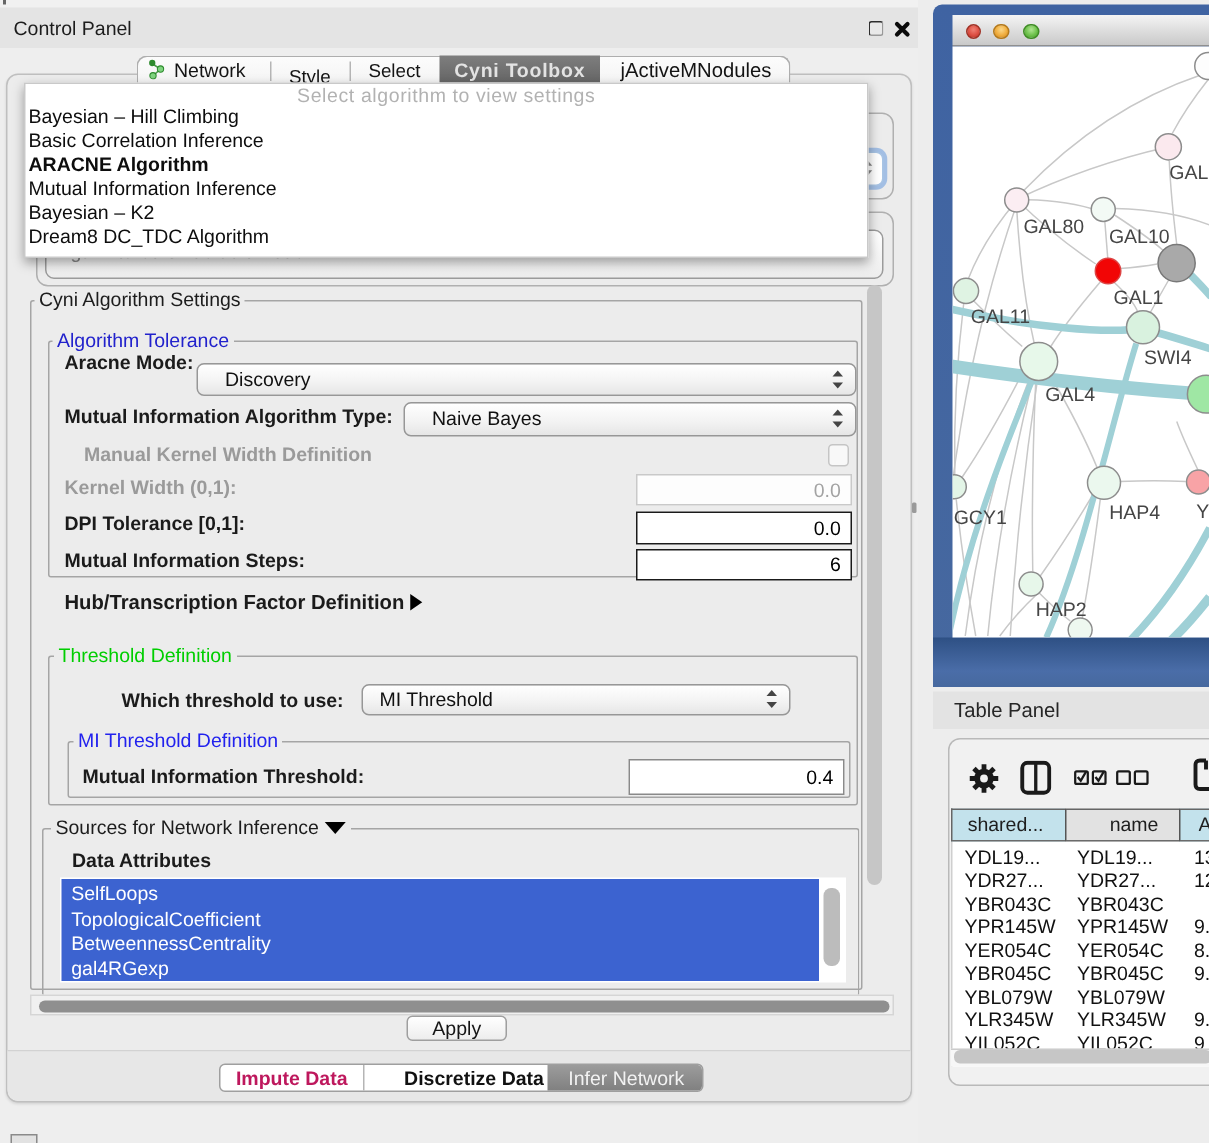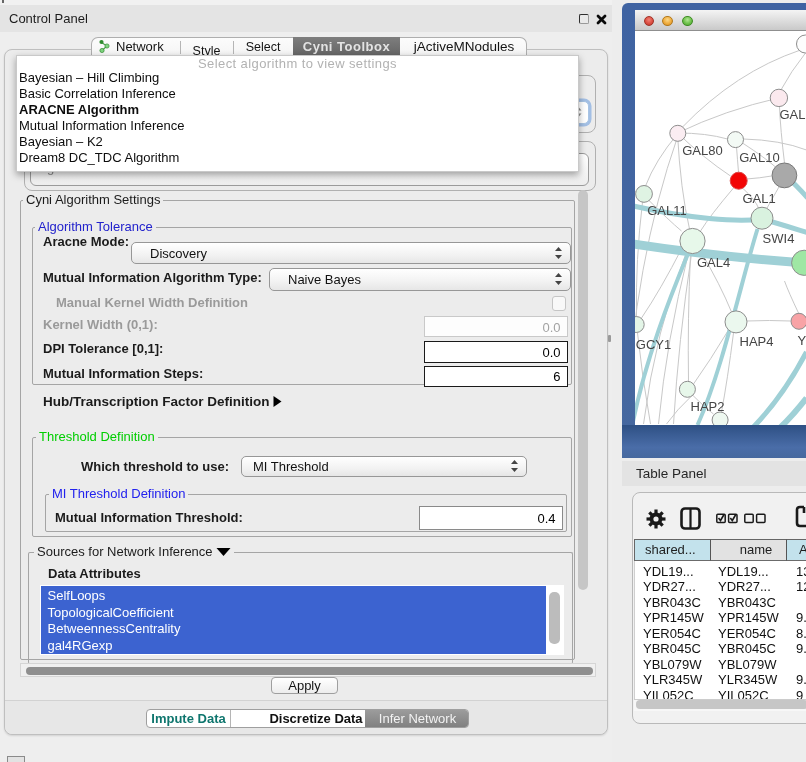--- a/index.html
+++ b/index.html
@@ -134,21 +134,21 @@
 
 <div class="abs" style="left:20px;top:663px;width:576px;height:14px;background:#f0f0f0;border:1px solid #d5d5d5;"></div>
 <div class="abs" style="left:26px;top:666.5px;width:567px;height:8px;background:#8f8f8f;border-radius:4px;"></div>
 
 <div class="abs" style="left:577.5px;top:190px;width:10px;height:400px;background:#c6c6c6;border-radius:5px;"></div>
 
 <div class="abs" style="left:271px;top:677px;width:67px;height:17px;background:linear-gradient(#ffffff,#ededed);border:1px solid #9f9f9f;border-radius:4px;text-align:center;line-height:15px;font-size:13px;color:#141414;">Apply</div>
 
 <div class="abs" style="left:5px;top:700px;width:602px;height:34px;background:#e7e7e7;border-radius:0 0 8px 8px;border-top:1px solid #d2d2d2;"></div>
 <div class="abs" style="left:146px;top:708.5px;width:323px;height:19px;border:1px solid #9f9f9f;border-radius:4px;background:#fff;overflow:hidden;">
-  <div class="abs" style="left:0;top:0;width:84px;height:19px;text-align:center;line-height:18px;font-size:13px;font-weight:bold;color:#0f766e;border-right:1px solid #b5b5b5;">Impute Data</div>
+  <div class="abs" style="left:0;top:0;width:96px;height:19px;text-align:center;line-height:18px;font-size:13px;font-weight:bold;color:#be185d;border-right:1px solid #b5b5b5;">Impute Data</div>
   <div class="abs" style="left:108px;top:0;width:122px;height:19px;text-align:center;line-height:18px;font-size:13px;font-weight:bold;color:#111;">Discretize Data</div>
   <div class="abs" style="left:218px;top:0;width:105px;height:19px;text-align:center;line-height:18px;font-size:13px;color:#f2f2f2;background:linear-gradient(#9c9c9c,#7d7d7d);">Infer Network</div>
 </div>
 
 <div class="abs" style="left:7px;top:756px;width:18px;height:10px;border:1.5px solid #8a8a8a;background:#e2e2e2;"></div>
 
 <div class="abs" style="left:608px;top:335px;width:3px;height:7px;background:#9a9a9a;border-radius:1px;"></div>
 
 <div class="abs" style="left:612px;top:0;width:194px;height:762px;background:#ededed;"></div>
 

